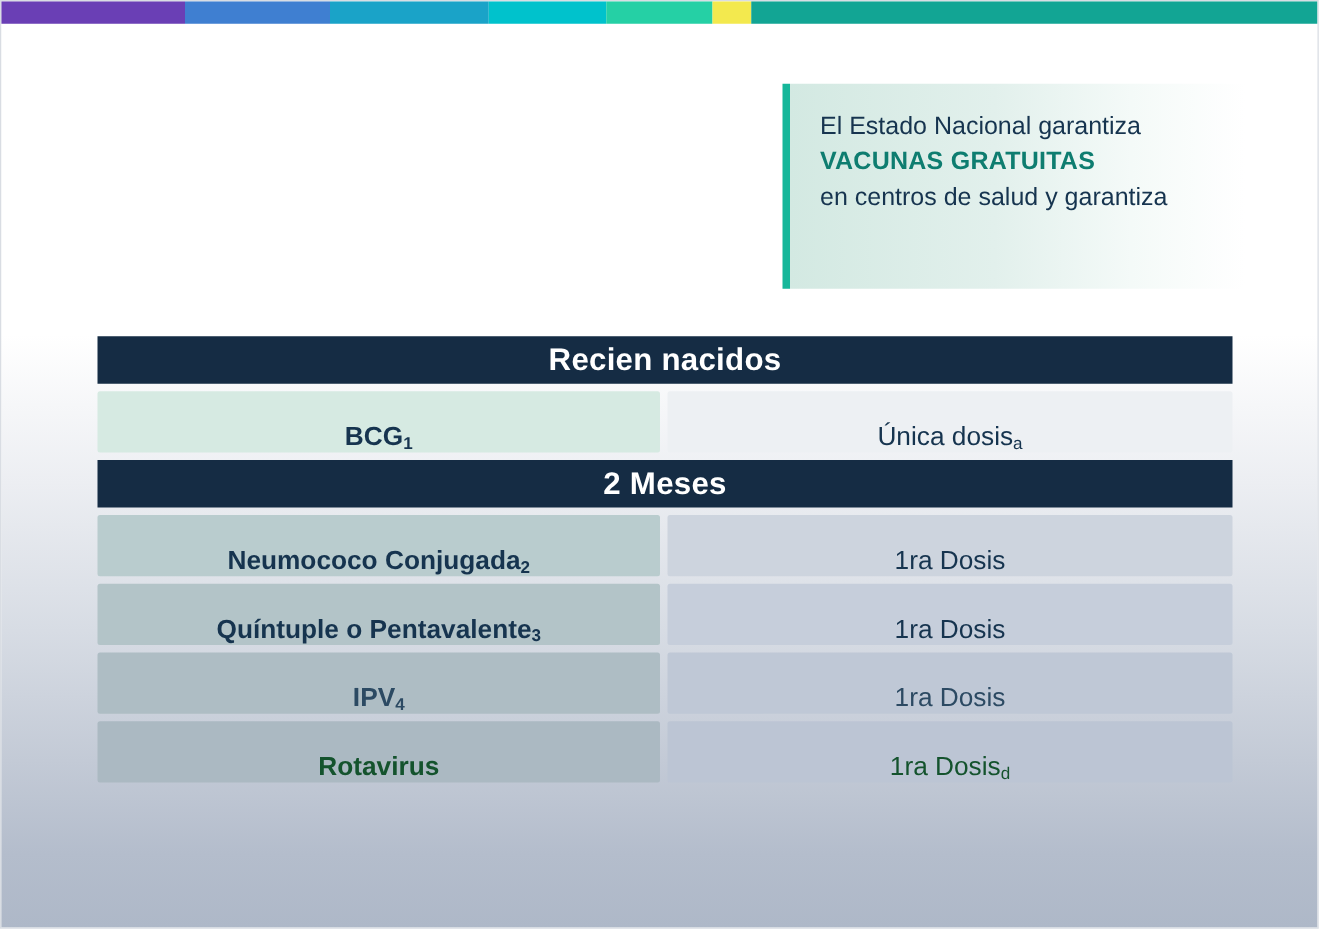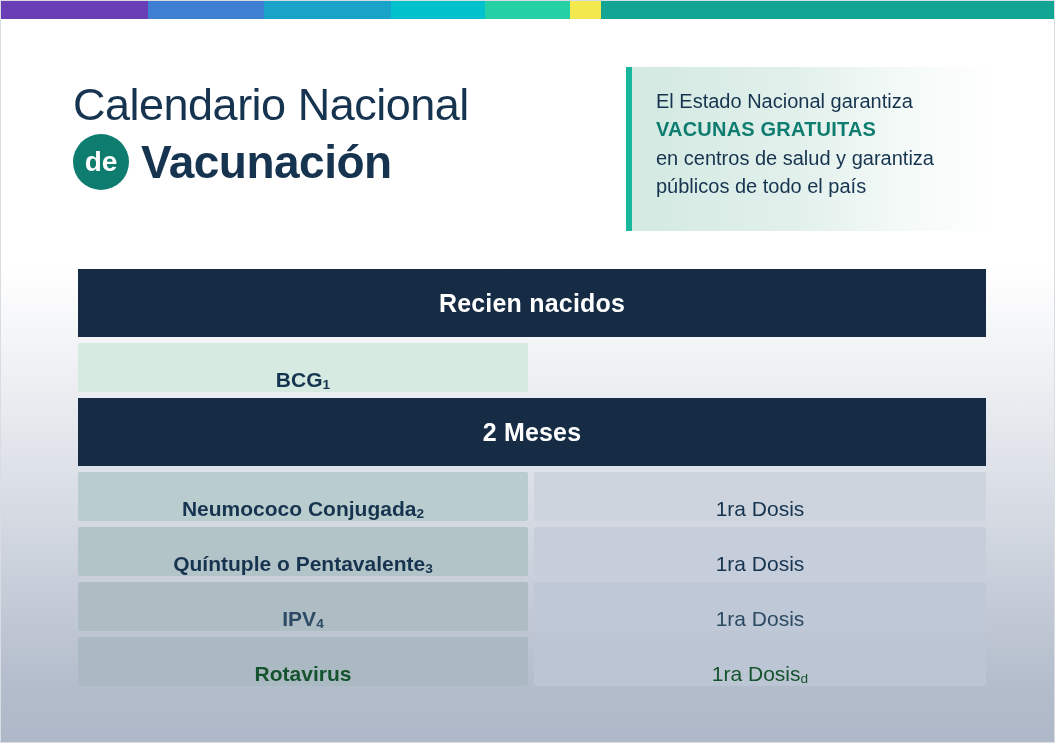--- a/index.html
+++ b/index.html
@@ -104,21 +104,21 @@
   }
 
   
   .table {
     position: absolute;
     left: 77px;
     top: 268px;
     width: 908px;
   }
   .section-head {
-    height: 68px;
+    height: 38px;
     background: #152c44;
     color: #ffffff;
     font-size: 25px;
     font-weight: bold;
     display: flex;
     align-items: center;
     justify-content: center;
     letter-spacing: 0.2px;
     margin-bottom: 6px;
   }
@@ -174,45 +174,41 @@
     <span style="width:14%;background:#6a3fb5"></span>
     <span style="width:11%;background:#3f7fd1"></span>
     <span style="width:12%;background:#1aa3c8"></span>
     <span style="width:9%;background:#00c2cc"></span>
     <span style="width:8%;background:#25d0a5"></span>
     <span style="width:3%;background:#f3e94e"></span>
     <span style="width:43%;background:#12a594"></span>
   </div>
 
   <div class="header">
-    <div class="title-block">
-      <div class="title-line1">Calendario Nacional</div>
-      <div class="title-line2">
-        <div class="de-badge">de</div>
-        <div class="title-word">Vacunación</div>
-      </div>
-    </div>
 
     <div class="note-box">
       <div>El Estado Nacional garantiza</div>
       <div class="note-strong">VACUNAS GRATUITAS</div>
       <div>en centros de salud y garantiza</div>
-      <div>públicos de todo el país</div>
     </div>
   </div>
 
   <div class="table">
 
     <div class="section-head">Recien nacidos</div>
 
     <div class="row">
       <div class="cell cell-vaccine v0">
         <span>BCG</span>
           <sup>1</sup>
       </div>
+      <div class="cell cell-dose d0">
+        <span>Única dosis</span>
+          <sup>a</sup>
+      </div>
     </div>
 
 
     <div class="section-head">2 Meses</div>
 
     <div class="row">
       <div class="cell cell-vaccine v2">
         <span>Neumococo Conjugada</span>
           <sup>2</sup>
       </div>

